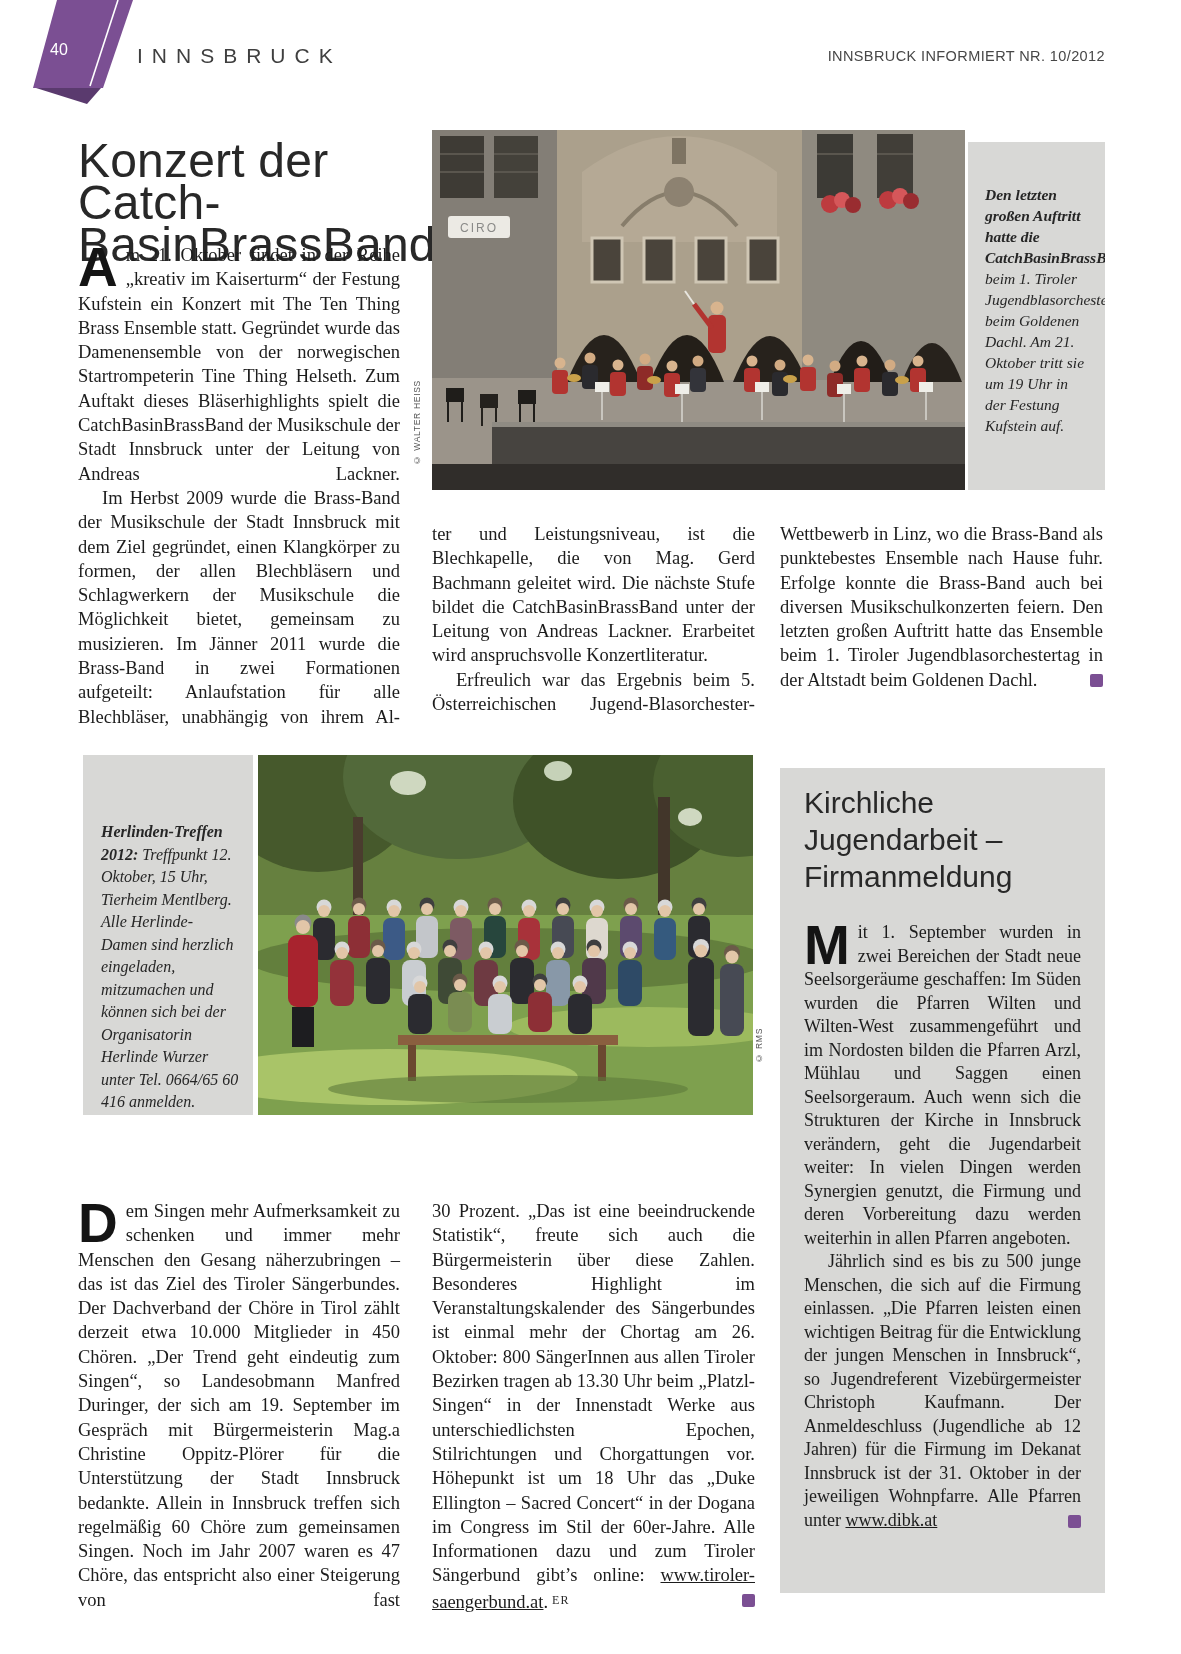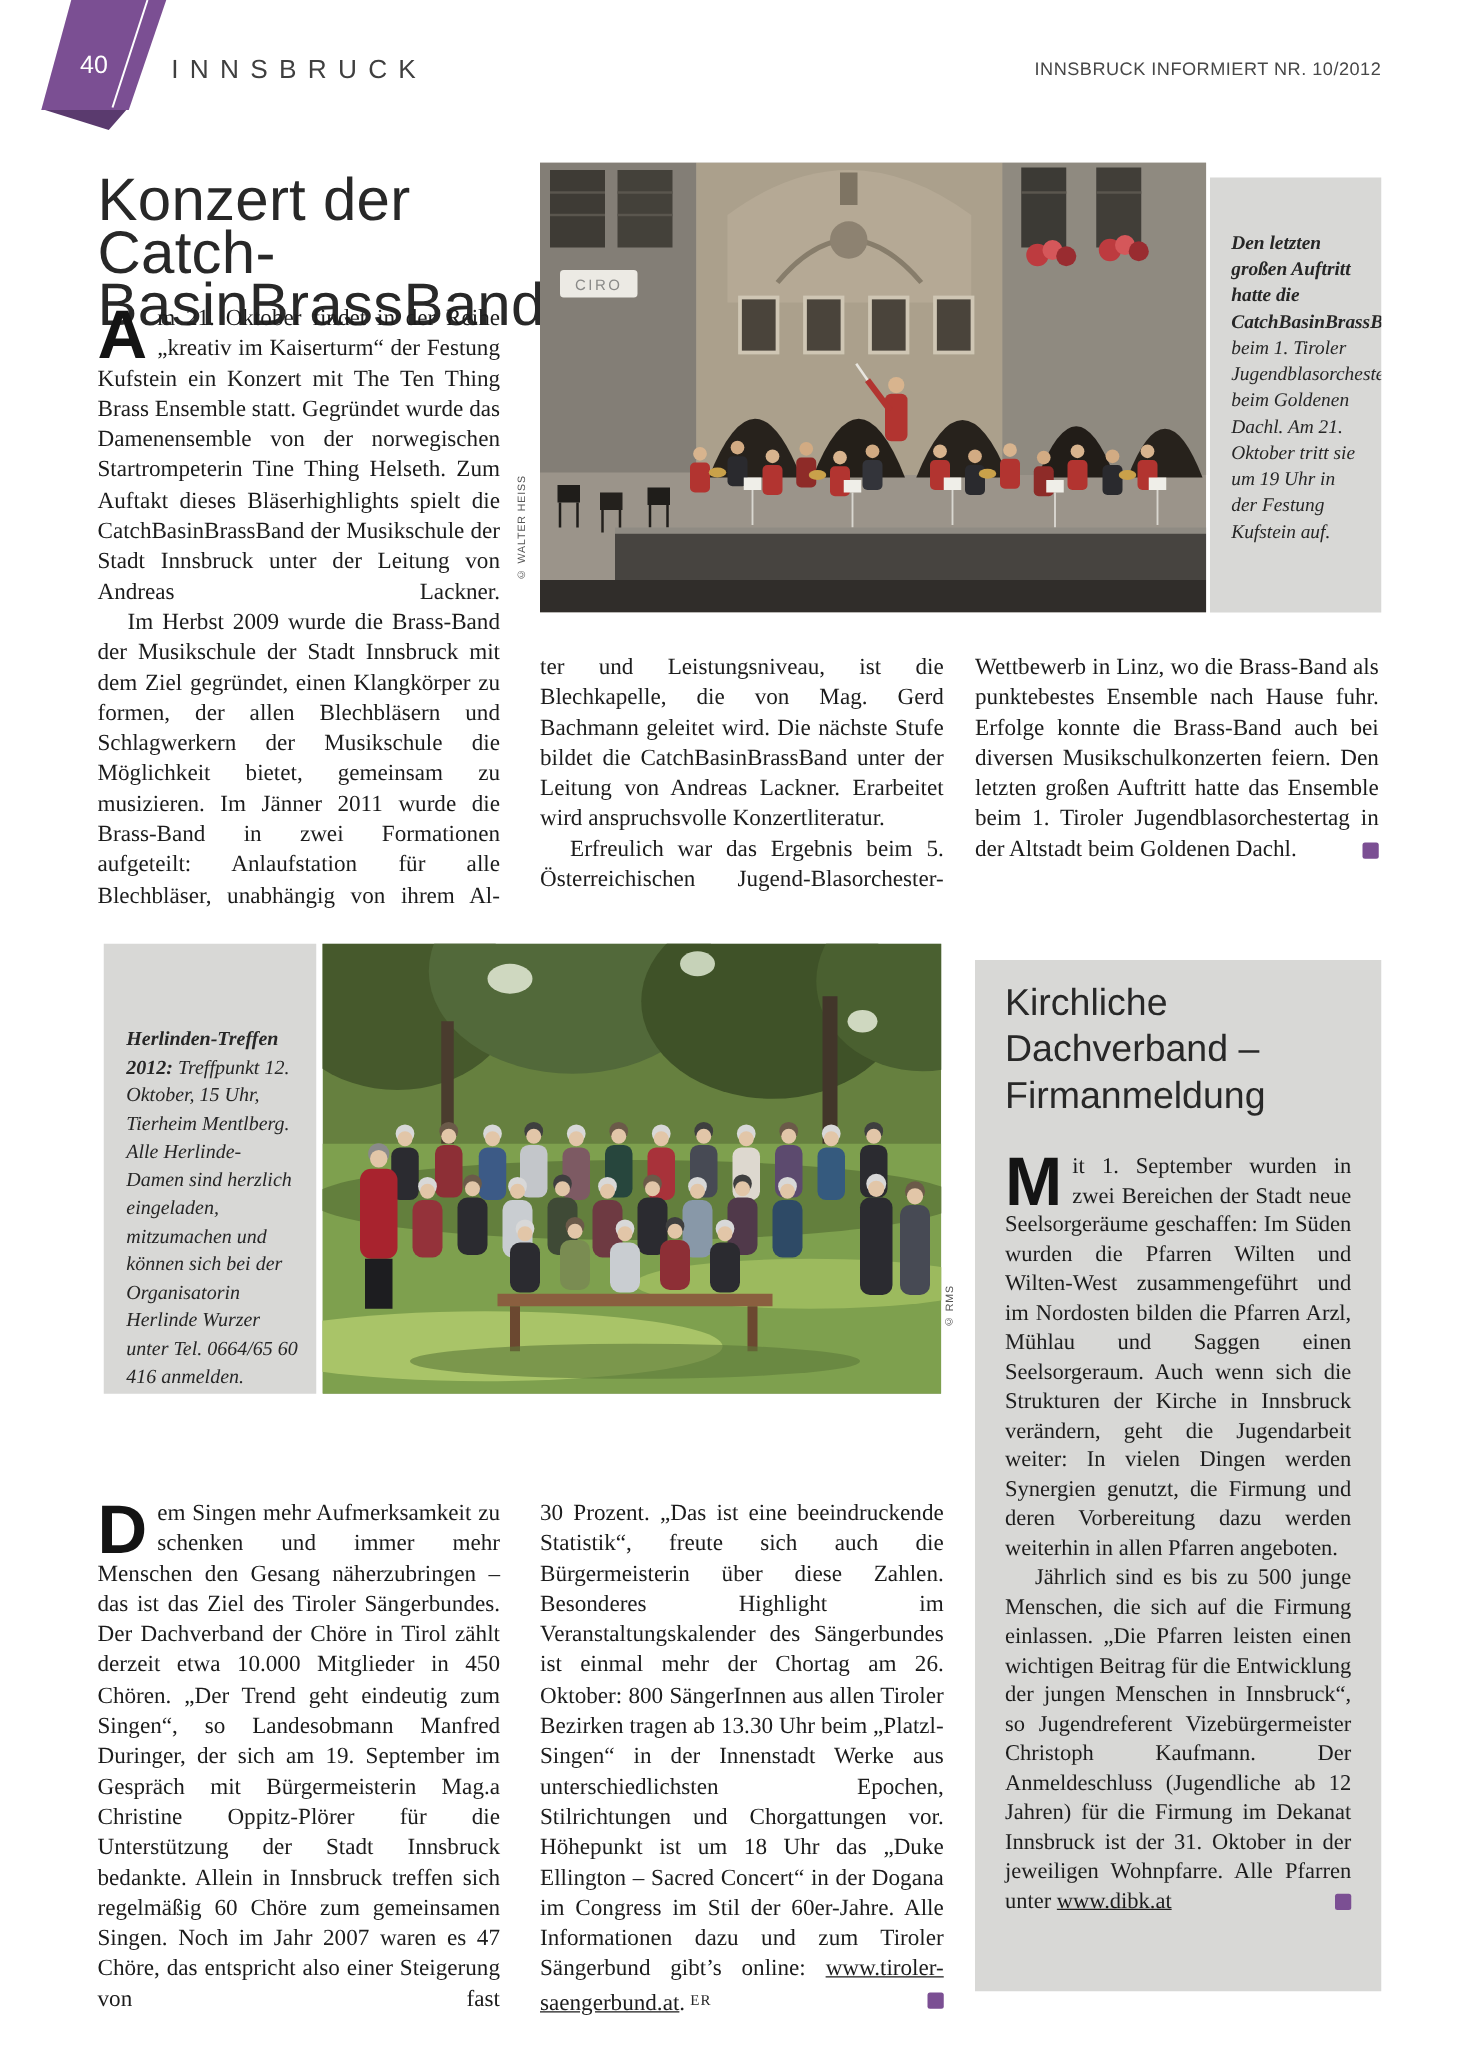--- a/index.html
+++ b/index.html
@@ -5,21 +5,21 @@
 <style>
   html,body{margin:0;padding:0;background:#9a9a9a;}
   .page{position:relative;width:1181px;height:1654px;background:#ffffff;overflow:hidden;
         font-family:"Liberation Serif",serif;color:#1c1c1c;margin:0 auto;}
   .abs{position:absolute;}
 
   
   .section-title{font-family:"Liberation Sans",sans-serif;font-weight:300;font-size:21px;
                  letter-spacing:9px;color:#3f3f3f;}
   .issue-info{font-family:"Liberation Sans",sans-serif;font-size:14.5px;letter-spacing:.4px;color:#474747;}
-  .ribbon-number{font-family:"Liberation Sans",sans-serif;font-weight:300;font-size:20px;color:#ffffff;margin-left:14px;}
+  .ribbon-number{font-family:"Liberation Sans",sans-serif;font-weight:300;font-size:16px;color:#ffffff;}
 
   
   .headline{font-family:"Liberation Sans",sans-serif;font-weight:300;color:#282828;}
   .headline.h1{font-size:48px;line-height:42px;letter-spacing:.2px;}
   .headline.h3{font-size:30px;line-height:37px;margin:0 0 26px 0;}
 
   
   .bodycol{font-size:18.5px;line-height:24.3px;text-align:justify;}
   .bodycol p{margin:0;}
   .indent{text-indent:24px;}
@@ -327,21 +327,21 @@
   <div class="abs bodycol" style="left:78px;top:1199px;width:322px;">
     <p class="cont"><span class="dropcap">D</span><span>em Singen mehr Aufmerksamkeit zu schenken und immer mehr Menschen den Gesang näherzubringen – das ist das Ziel des Tiroler Sängerbundes. Der Dachverband der Chöre in Tirol zählt derzeit etwa 10.000 Mitglieder in 450 Chören. „Der Trend geht eindeutig zum Singen“, so Landesobmann Manfred Duringer, der sich am 19. September im Gespräch mit Bürgermeisterin Mag.a Christine Oppitz-Plörer für die Unterstützung der Stadt Innsbruck bedankte. Allein in Innsbruck treffen sich regelmäßig 60 Chöre zum gemeinsamen Singen. Noch im Jahr 2007 waren es 47 Chöre, das entspricht also einer Steigerung von fast</span></p>
   </div>
   <div class="abs bodycol" style="left:432px;top:1199px;width:323px;">
     <p>
       <span>30 Prozent. „Das ist eine beeindruckende Statistik“, freute sich auch die Bürgermeisterin über diese Zahlen. Besonderes Highlight im Veranstaltungskalender des Sängerbundes ist einmal mehr der Chortag am 26. Oktober: 800 SängerInnen aus allen Tiroler Bezirken tragen ab 13.30 Uhr beim „Platzl-Singen“ in der Innenstadt Werke aus unterschiedlichsten Epochen, Stilrichtungen und Chorgattungen vor. Höhepunkt ist um 18 Uhr das „Duke Ellington – Sacred Concert“ in der Dogana im Congress im Stil der 60er-Jahre. Alle Informationen dazu und zum Tiroler Sängerbund gibt’s online: </span><span class="link">www.tiroler-saengerbund.at</span><span>.</span><span class="initials">ER</span><span class="endmark"></span>
     </p>
   </div>
 
   <div class="abs graybox firmung-box" style="left:780px;top:768px;width:325px;height:825px;">
-    <h2 class="headline h3">Kirchliche Dachverband – Firmanmeldung</h2>
+    <h2 class="headline h3">Kirchliche Jugendarbeit – Firmanmeldung</h2>
     <div class="bodycol">
       <p><span class="dropcap">M</span><span>it 1. September wurden in zwei Bereichen der Stadt neue Seelsorgeräume geschaffen: Im Süden wurden die Pfarren Wilten und Wilten-West zusammengeführt und im Nordosten bilden die Pfarren Arzl, Mühlau und Saggen einen Seelsorgeraum. Auch wenn sich die Strukturen der Kirche in Innsbruck verändern, geht die Jugendarbeit weiter: In vielen Dingen werden Synergien genutzt, die Firmung und deren Vorbereitung dazu werden weiterhin in allen Pfarren angeboten.</span></p>
       <p class="indent">
         <span>Jährlich sind es bis zu 500 junge Menschen, die sich auf die Firmung einlassen. „Die Pfarren leisten einen wichtigen Beitrag für die Entwicklung der jungen Menschen in Innsbruck“, so Jugendreferent Vizebürgermeister Christoph Kaufmann. Der Anmeldeschluss (Jugendliche ab 12 Jahren) für die Firmung im Dekanat Innsbruck ist der 31. Oktober in der jeweiligen Wohnpfarre. Alle Pfarren unter </span><span class="link">www.dibk.at</span><span class="endmark"></span>
       </p>
     </div>
   </div>
 
 </div>
 

